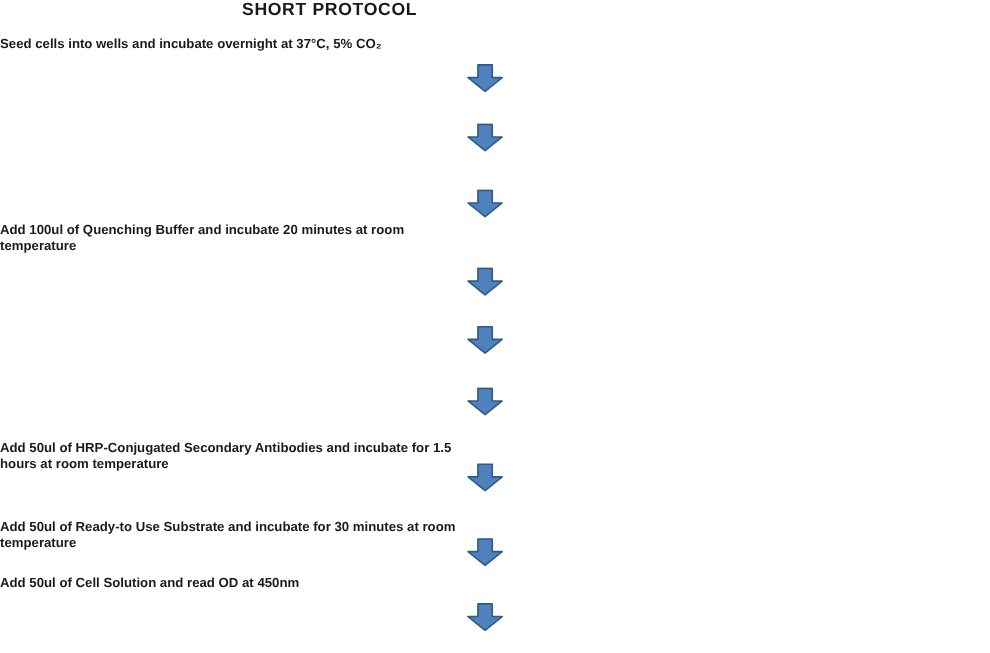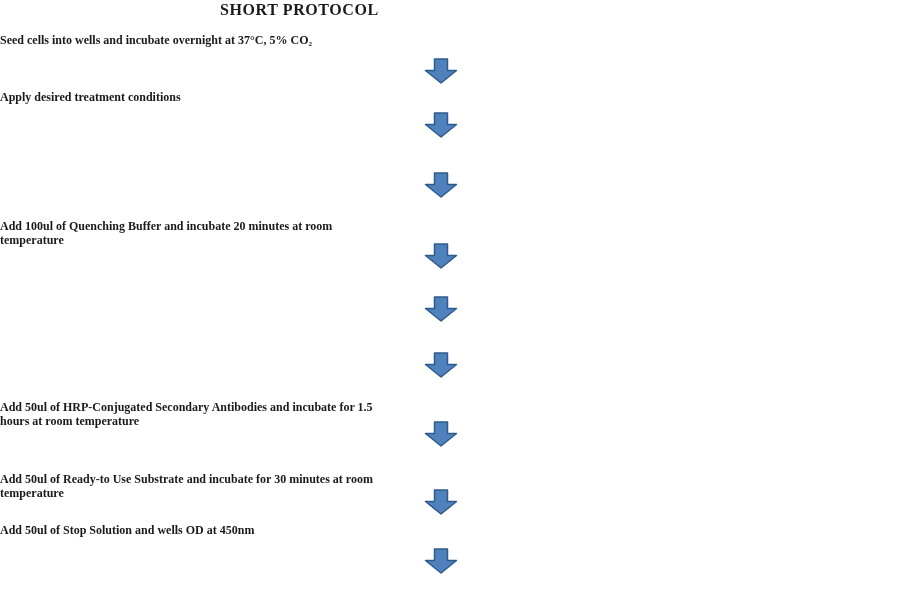--- a/index.html
+++ b/index.html
@@ -8,21 +8,21 @@
     --arrow-stroke: #2e5c8a;
     --bg: #ffffff;
   }
   html, body { margin: 0; padding: 0; }
   .canvas {
     position: relative;
     width: 773px;
     height: 594px;
     background: var(--bg);
     overflow: hidden;
-    font-family: Liberation Serif, serif;
+    font-family: Liberation Sans, sans-serif;
     color: var(--text);
   }
   .title {
     position: absolute;
     left: 220px;
     top: 1px;
     font-size: 16px;
     font-weight: 700;
     letter-spacing: 0.6px;
     white-space: nowrap;
@@ -59,36 +59,35 @@
   <div class="title">SHORT PROTOCOL</div>
 
   <div class="step" style="top:33px">Seed cells into wells and incubate overnight at 37°C, 5% CO₂</div>
 
   <div class="arrow" style="top:58px">
     <svg viewBox="0 0 34 26">
         <polygon points="10.5,1 23.5,1 23.5,12.5 32.5,12.5 17,25 1.5,12.5 10.5,12.5"></polygon>
       </svg>
   </div>
 
-  <div class="step" style="top:90px">Apply desired treatment conditions</div>
 
   <div class="arrow" style="top:112px">
     <svg viewBox="0 0 34 26">
         <polygon points="10.5,1 23.5,1 23.5,12.5 32.5,12.5 17,25 1.5,12.5 10.5,12.5"></polygon>
       </svg>
   </div>
 
 
   <div class="arrow" style="top:172px">
     <svg viewBox="0 0 34 26">
         <polygon points="10.5,1 23.5,1 23.5,12.5 32.5,12.5 17,25 1.5,12.5 10.5,12.5"></polygon>
       </svg>
   </div>
 
-  <div class="step" style="top:219px">Add 100ul of Quenching Buffer and incubate 20 minutes at room
+  <div class="step" style="top:202px">Add 100ul of Quenching Buffer and incubate 20 minutes at room
 temperature</div>
 
   <div class="arrow" style="top:243px">
     <svg viewBox="0 0 34 26">
         <polygon points="10.5,1 23.5,1 23.5,12.5 32.5,12.5 17,25 1.5,12.5 10.5,12.5"></polygon>
       </svg>
   </div>
 
 
   <div class="arrow" style="top:296px">
@@ -115,21 +114,21 @@
 
   <div class="step" style="top:472px">Add 50ul of Ready-to Use Substrate and incubate for 30 minutes at room
 temperature</div>
 
   <div class="arrow" style="top:489px">
     <svg viewBox="0 0 34 26">
         <polygon points="10.5,1 23.5,1 23.5,12.5 32.5,12.5 17,25 1.5,12.5 10.5,12.5"></polygon>
       </svg>
   </div>
 
-  <div class="step" style="top:523px">Add 50ul of Stop Solution and wells OD at 450nm</div>
+  <div class="step" style="top:523px">Add 50ul of Cell Solution and read OD at 450nm</div>
 
   <div class="arrow" style="top:548px">
     <svg viewBox="0 0 34 26">
         <polygon points="10.5,1 23.5,1 23.5,12.5 32.5,12.5 17,25 1.5,12.5 10.5,12.5"></polygon>
       </svg>
   </div>
 
 
 </div>
 

